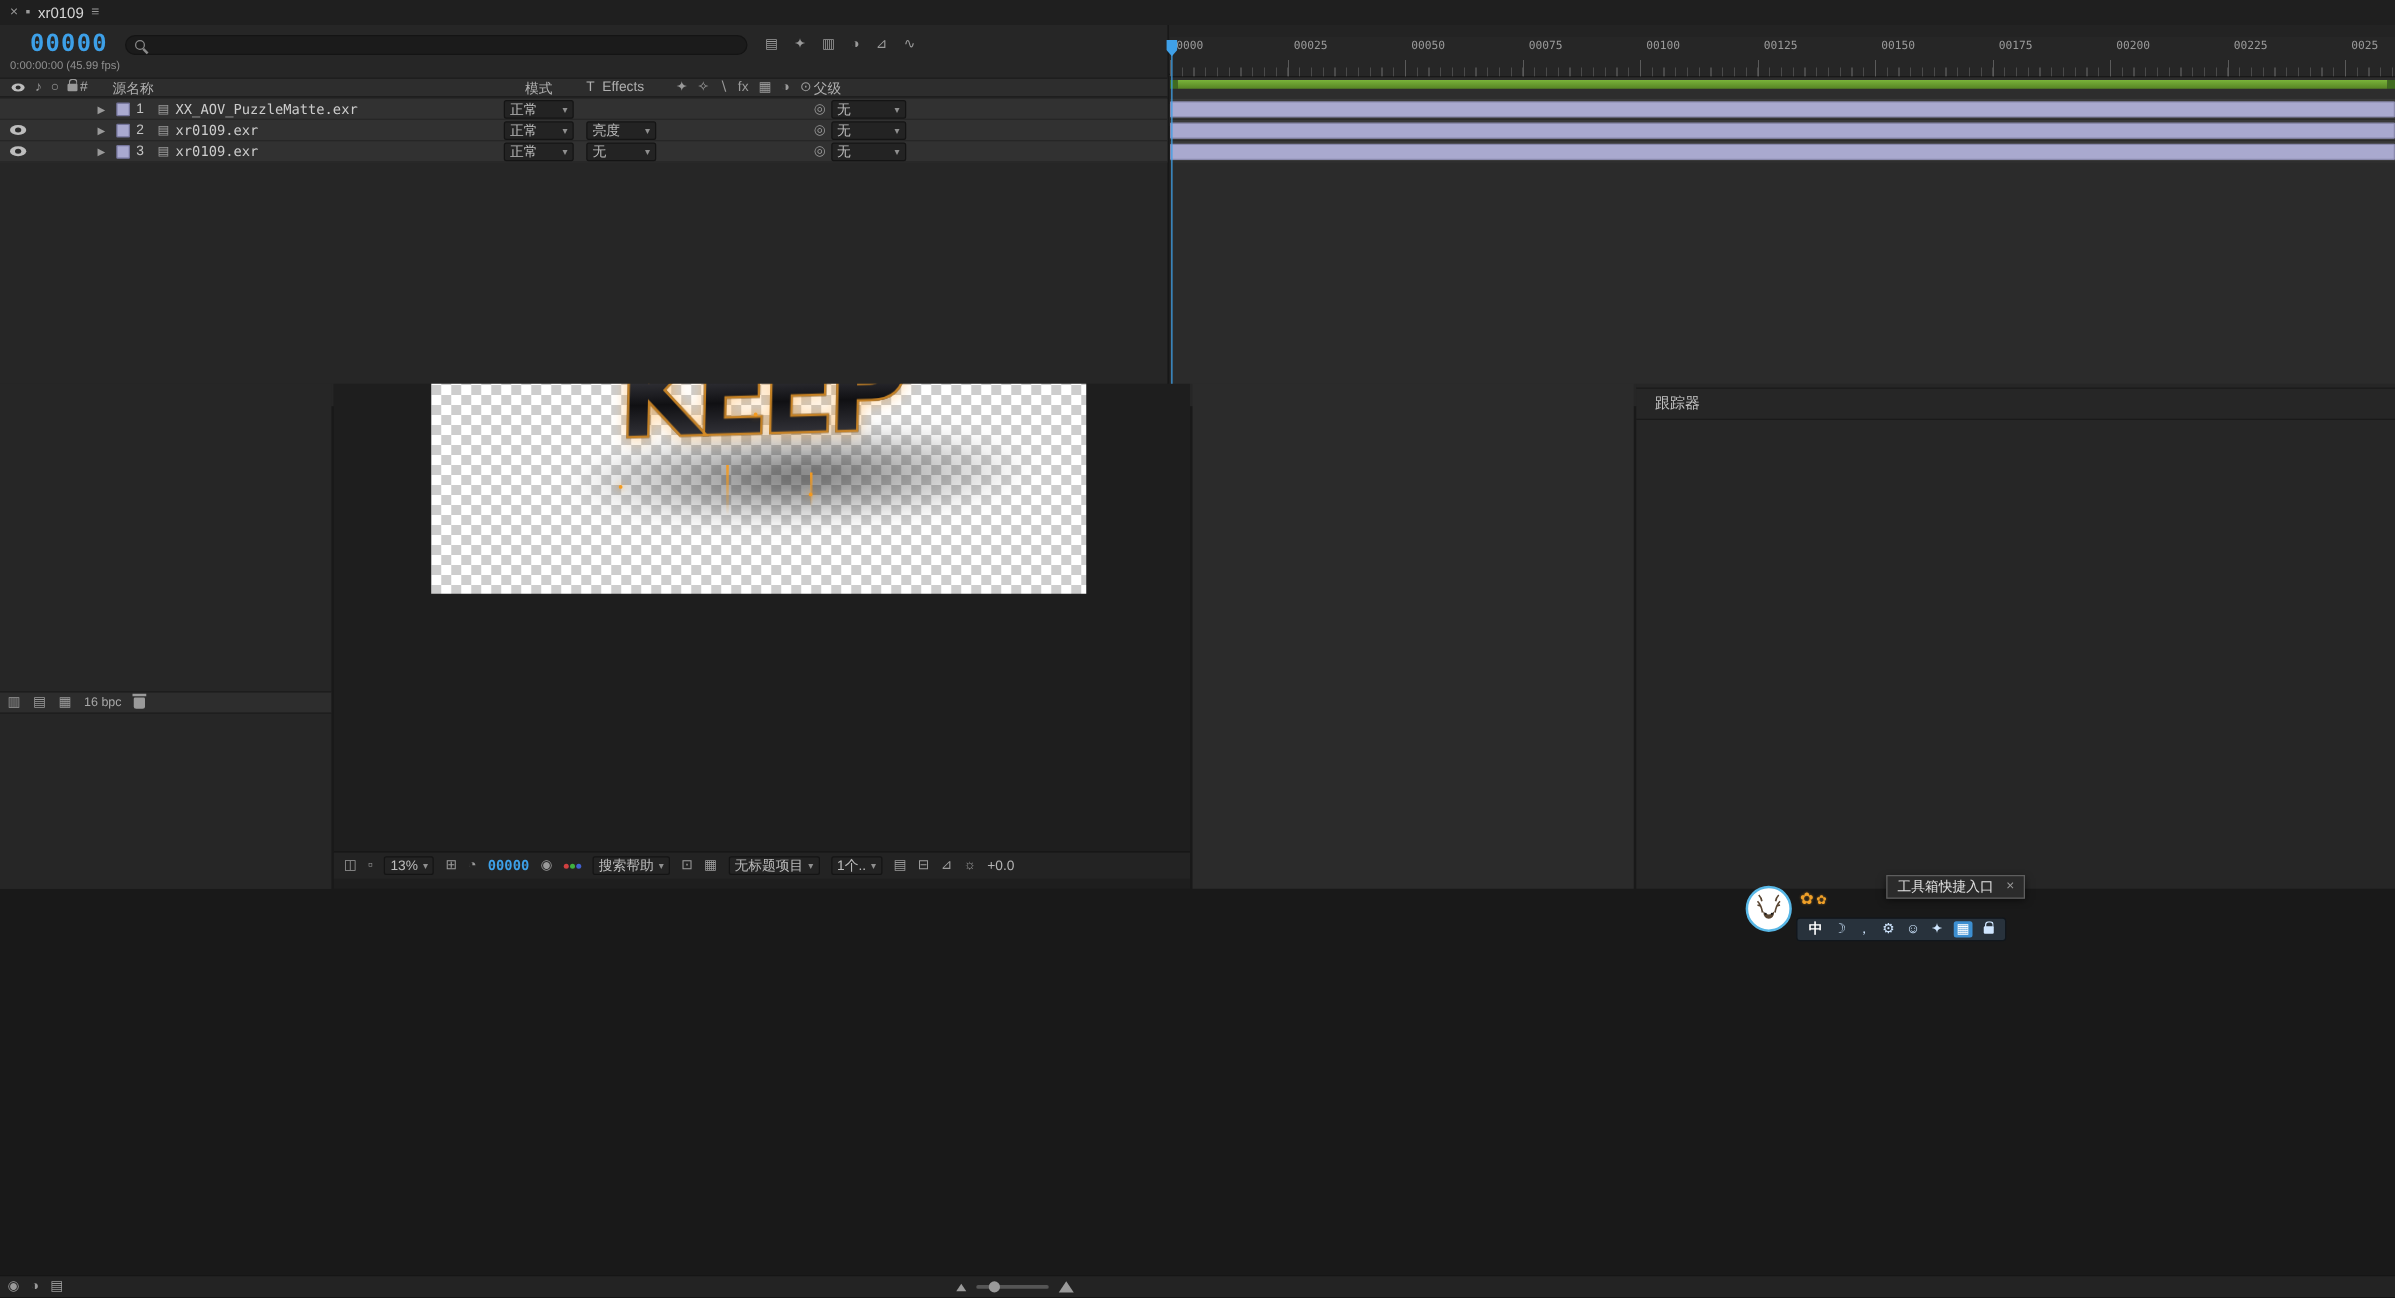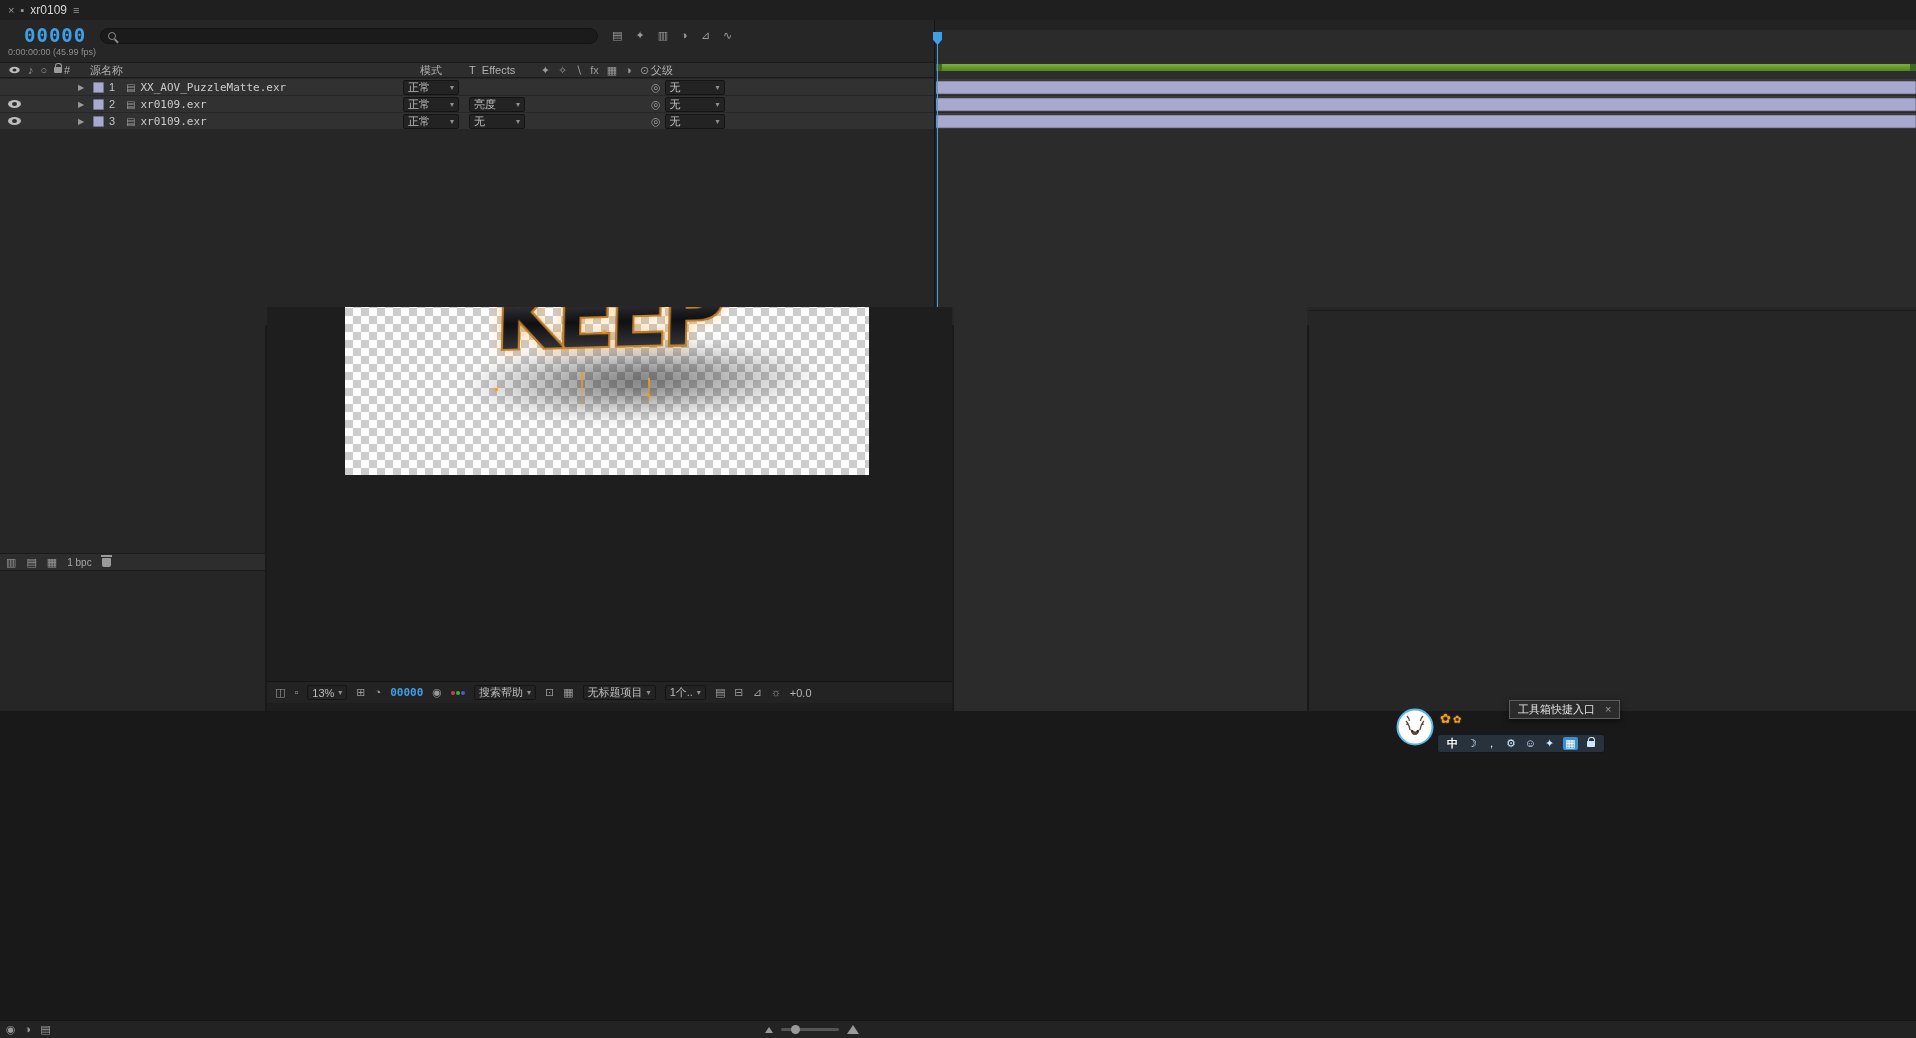--- a/index.html
+++ b/index.html
@@ -280,21 +280,21 @@
       </div>
       <div class="prow">
         <span class="gi">▤</span>
         <span class="mono">XX_AOV_PuzzleMatte.exr</span>
       </div>
     </div>
     <div class="proj-footer">
       <span class="gi">▥</span>
       <span class="gi">▤</span>
       <span class="gi">▦</span>
-      <span>1 bpc</span>
+      <span>16 bpc</span>
       <span class="trash"></span>
     </div>
     <div id="proj-below"></div>
   </div>
 
   <div id="comp" class="panel">
     <div class="tabbar">
       <div class="tab active">
         <span class="gi">×</span>
         <span class="gi">▪</span>
@@ -564,20 +564,23 @@
         <span class="pf">
             <span class="ic">←</span>
             <span class="v">0 像素</span>
           </span>
         <span class="pf">
           <span class="pilc">¶</span>
           <span class="pilc rev">¶</span>
         </span>
       </div>
     </div>
+    <div class="dsec">
+      <span>跟踪器</span>
+    </div>
   </div>
 
   <div id="timeline">
     <div class="tl-tabrow">
       <span class="gi">×</span>
       <span class="gi">▪</span>
       <span style="color:#d6d6d6">xr0109</span>
       <span class="gi">≡</span>
     </div>
 
@@ -718,20 +721,37 @@
                 <span class="caret">▾</span>
               </span>
           </span>
           <span class="c-end"></span>
         </div>
       </div>
     </div>
 
     <div class="track">
       <div class="tr-top"></div>
+      <div class="ruler">
+        <div class="rlabs">
+            <span class="rlab mono">0000</span>
+            <span class="rlab mono">00025</span>
+            <span class="rlab mono">00050</span>
+            <span class="rlab mono">00075</span>
+            <span class="rlab mono">00100</span>
+            <span class="rlab mono">00125</span>
+            <span class="rlab mono">00150</span>
+            <span class="rlab mono">00175</span>
+            <span class="rlab mono">00200</span>
+            <span class="rlab mono">00225</span>
+            <span class="rlab mono">0025</span>
+          </div>
+        <div class="rticks"></div>
+        <div class="rticks2"></div>
+      </div>
       <div class="headband"></div>
       <div class="workarea"></div>
       <div class="lane" style="top:59px">
           <span class="lbar"></span>
         </div>
       <div class="lane" style="top:76px">
           <span class="lbar"></span>
         </div>
       <div class="lane" style="top:93px">
           <span class="lbar"></span>

